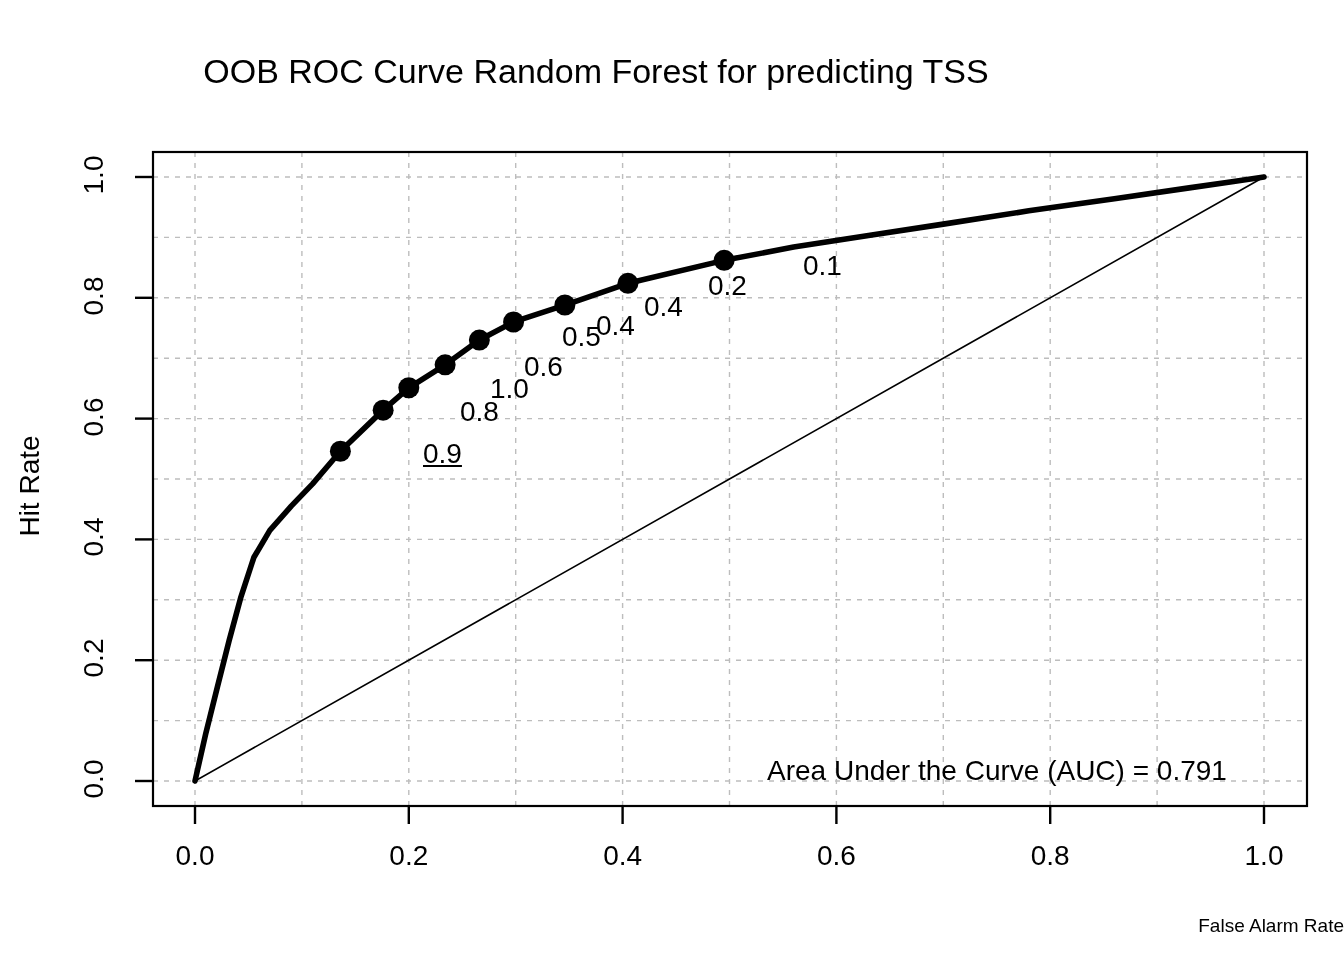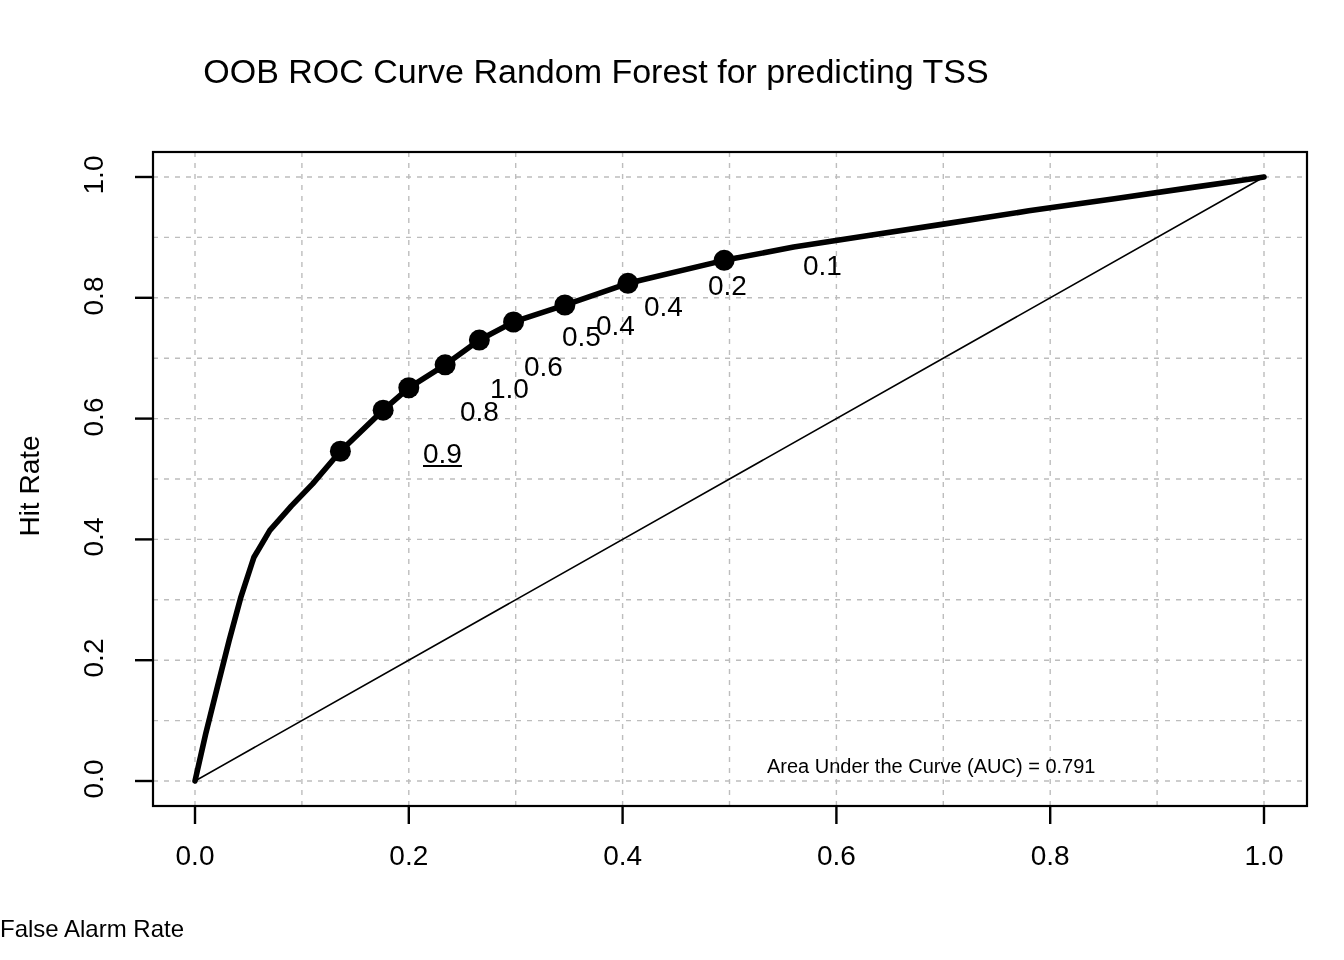--- a/index.html
+++ b/index.html
@@ -23,22 +23,22 @@
     font-weight:normal;
     letter-spacing:0px;
     white-space:nowrap;
   }
 
   
   #xlabel{
     position:absolute;
     left:0; top:915px;
     width:1344px;
-    text-align:left;
-    font-size:24px;
+    text-align:right;
+    font-size:19px;
   }
   #ylabel{
     position:absolute;
     left:-70px; top:470px;
     width:200px;
     text-align:center;
     font-size:28px;
     transform:rotate(-90deg);
     transform-origin:50% 50%;
   }
@@ -72,21 +72,21 @@
   
   .thr-label{
     position:absolute;
     font-size:28px;
     white-space:nowrap;
   }
 
   
   #auc-text{
     position:absolute;
-    font-size:20px;
+    font-size:28px;
     white-space:nowrap;
     left:767px;
     top:755px;
   }
 </style>
 </head>
 <body>
 
 <div id="stage">
 

